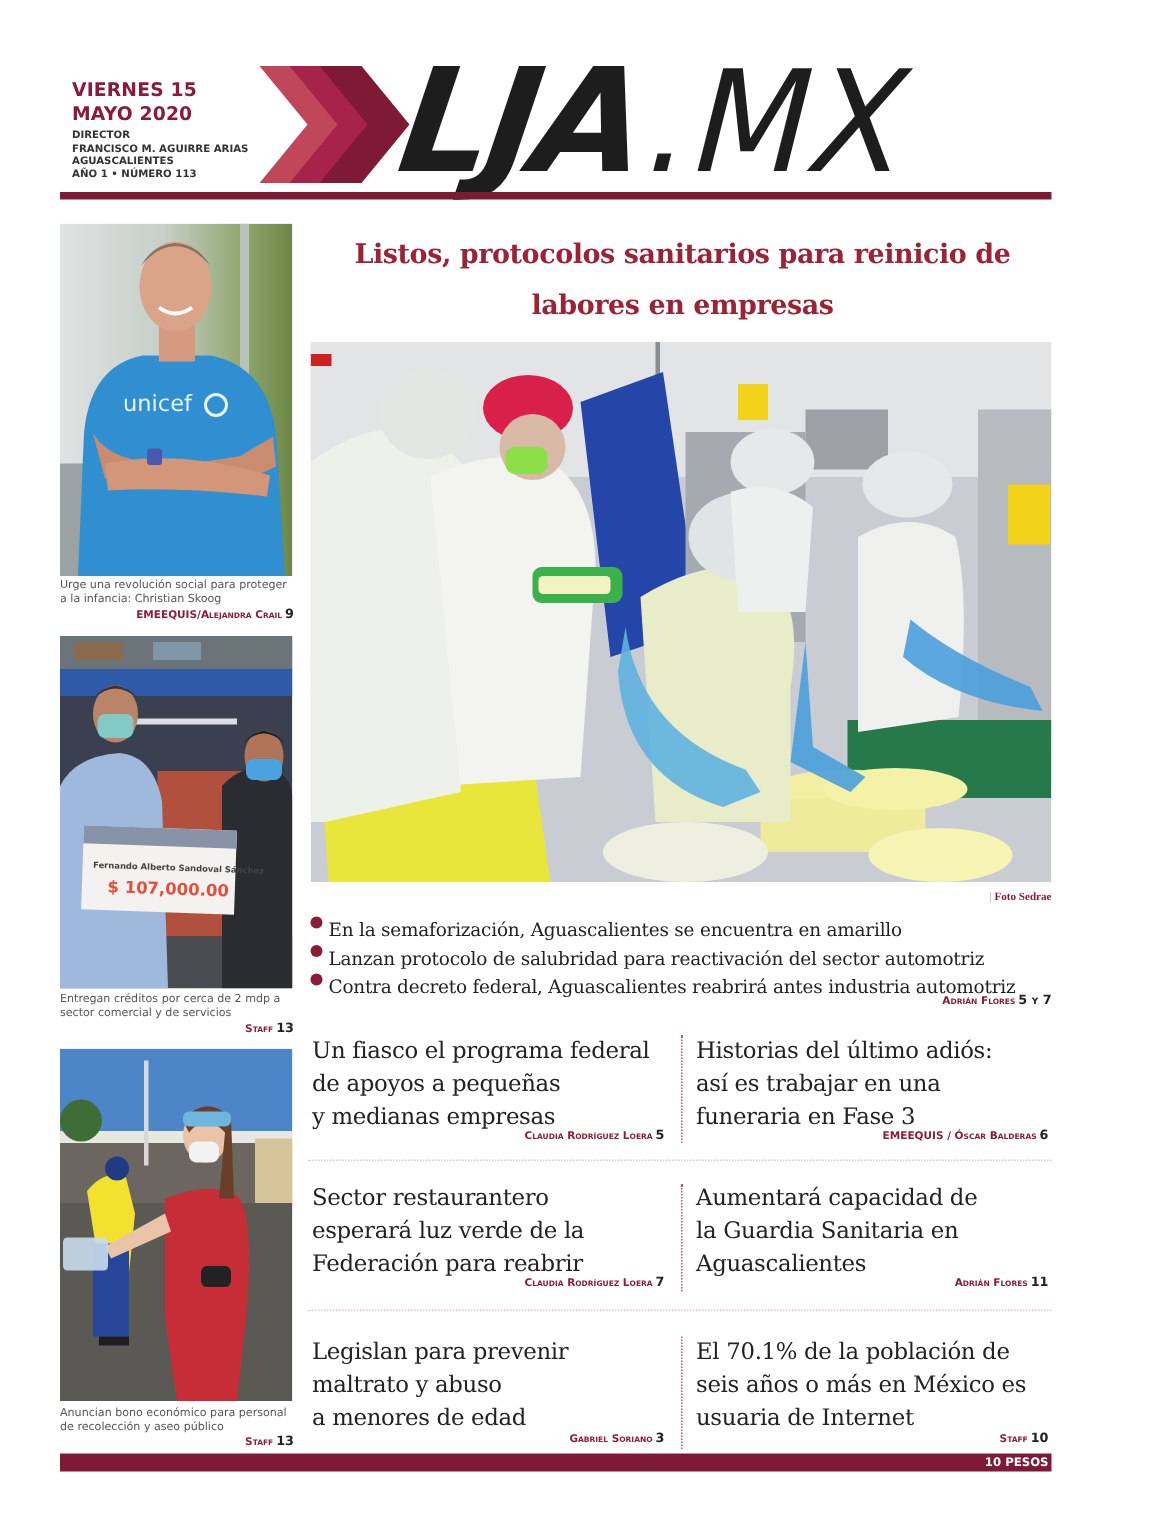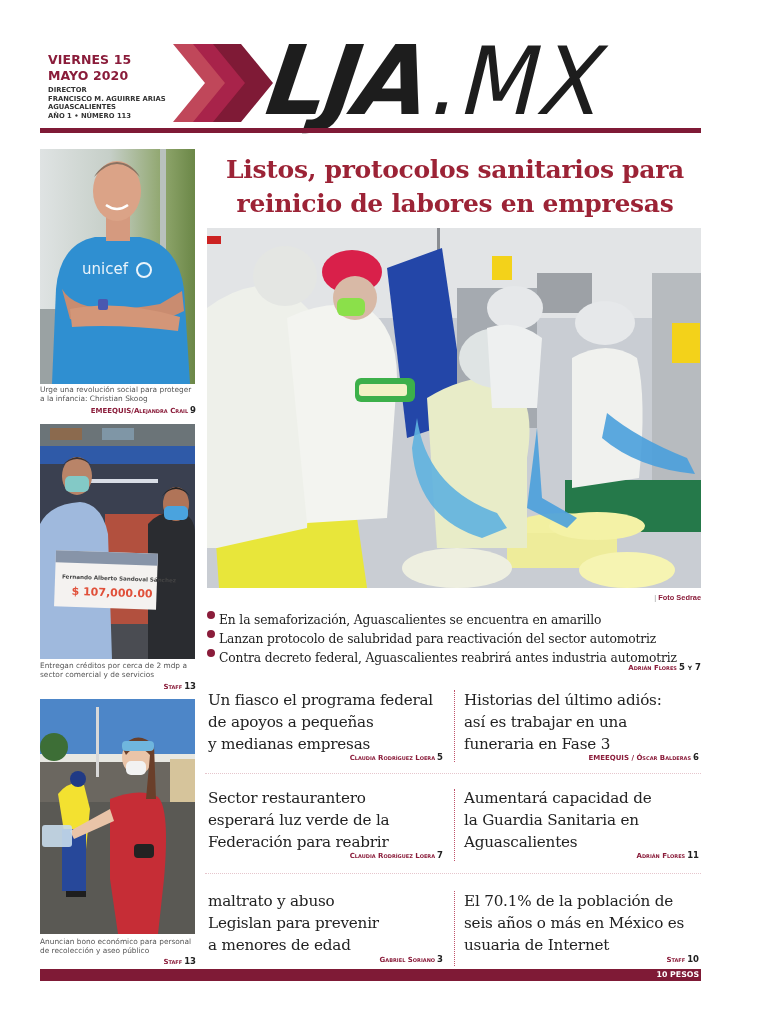--- a/index.html
+++ b/index.html
@@ -17,23 +17,23 @@
     .logo-thin { font-family: "DejaVu Sans", sans-serif; font-weight: normal; font-size: 94px; line-height: 86px; color: #1d1d1d; letter-spacing: 2px; transform: skewX(-14deg) scaleX(1.05); transform-origin: bottom left; margin-left: 2px; -webkit-text-stroke: 0; font-stretch: condensed; }
     .rule-top { left: 40px; top: 128px; width: 661px; height: 5px; background: #7f1a36; }
 
     
     .photo { overflow: hidden; }
     .cap { font-family: "DejaVu Sans", sans-serif; font-size: 7.4px; line-height: 9.4px; color: #555; }
     .credit { font-family: "DejaVu Sans", sans-serif; font-size: 7px; color: #8a1c3a; font-weight: bold; text-align: right; font-variant: small-caps; }
     .credit .pg { color: #222; font-size: 8.5px; margin-left: 2px; }
 
     
-    .headline { left: 205px; top: 153px; width: 500px; text-align: center; font-family: "DejaVu Serif", serif; font-weight: bold; color: #9c2336; font-size: 25px; line-height: 34px; letter-spacing: -0.3px; }
-
-    .foto-credit { right: 67px; top: 593px; font-family: Liberation Sans, sans-serif; font-size: 7.4px; font-weight: bold; color: #8a1c3a; }
+    .headline { left: 205px; top: 153px; width: 500px; text-align: center; font-family: "DejaVu Serif", serif; font-weight: bold; color: #9c2336; font-size: 18px; line-height: 34px; letter-spacing: -0.3px; }
+
+    .foto-credit { right: 67px; top: 593px; font-family: Liberation Serif, serif; font-size: 7.4px; font-weight: bold; color: #8a1c3a; }
     .foto-credit .bar { color: #999; font-weight: normal; margin-right: 2px; }
 
     .bullets { left: 207px; top: 611px; width: 500px; }
     .bullet { display: flex; align-items: flex-start; font-family: "DejaVu Serif", serif; font-size: 12.3px; line-height: 19px; color: #222; white-space: nowrap; letter-spacing: -0.15px; }
     .dot { width: 8px; height: 8px; border-radius: 50%; background: #8a1c3a; margin-right: 4px; flex: 0 0 8px; }
 
     .story { font-family: "DejaVu Serif", serif; font-size: 15.2px; line-height: 22px; color: #222; letter-spacing: -0.2px; }
     .vdiv { width: 0; border-left: 1.5px dotted #c0526a; }
     .hdiv { height: 0; border-top: 1px dotted #e6c6cd; }
 
@@ -264,22 +264,22 @@
   <div>Aumentará capacidad de</div>
   <div>la Guardia Sanitaria en</div>
   <div>Aguascalientes</div>
 </div>
 <div class="abs credit" style="right:69px;top:850px;">
   <span>Adrián Flores</span><span class="pg">11</span>
 </div>
 <div class="abs hdiv" style="left:205px;top:873px;width:496px;"></div>
 
 <div class="abs story" style="left:208px;top:890px;width:240px;">
+  <div>Legislan para prevenir</div>
   <div>maltrato y abuso</div>
-  <div>Legislan para prevenir</div>
   <div>a menores de edad</div>
 </div>
 <div class="abs credit" style="right:325px;top:954px;">
   <span>Gabriel Soriano</span><span class="pg">3</span>
 </div>
 <div class="abs vdiv" style="left:454px;top:891px;height:75px;"></div>
 <div class="abs story" style="left:464px;top:890px;width:240px;">
   <div>El 70.1% de la población de</div>
   <div>seis años o más en México es</div>
   <div>usuaria de Internet</div>

